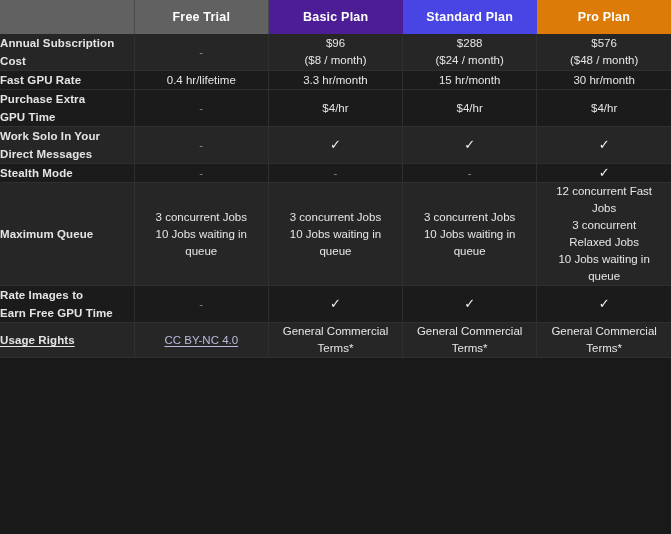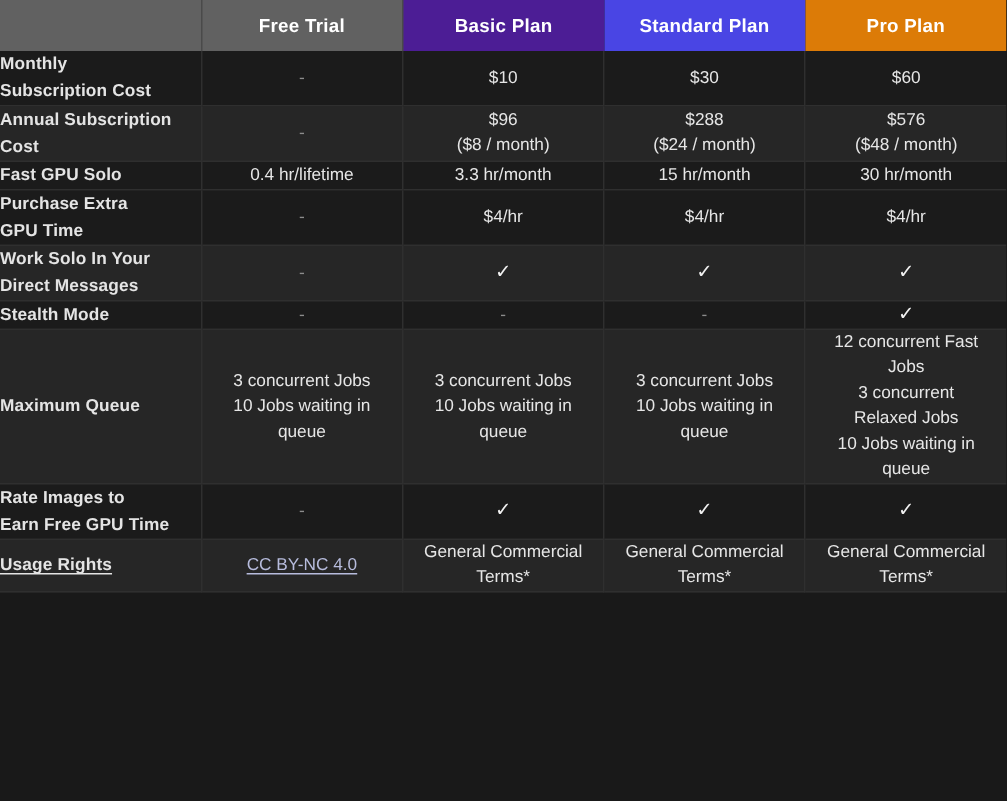--- a/index.html
+++ b/index.html
@@ -102,43 +102,35 @@
     <tr>
       <th class="head-cell blank"></th>
       <th class="head-cell free">Free Trial</th>
       <th class="head-cell basic">Basic Plan</th>
       <th class="head-cell std">Standard Plan</th>
       <th class="head-cell pro">Pro Plan</th>
     </tr>
   </thead>
   <tbody>
 
-    <tr class="row-odd">
-      <td class="label-cell multiline">Monthly
-Subscription Cost</td>
-      <td class="data-cell dash multiline">-</td>
-      <td class="data-cell multiline">$10</td>
-      <td class="data-cell multiline">$30</td>
-      <td class="data-cell multiline">$60</td>
-    </tr>
 
     <tr class="row-even">
       <td class="label-cell multiline">Annual Subscription
 Cost</td>
       <td class="data-cell dash multiline">-</td>
       <td class="data-cell multiline">$96
 ($8 / month)</td>
       <td class="data-cell multiline">$288
 ($24 / month)</td>
       <td class="data-cell multiline">$576
 ($48 / month)</td>
     </tr>
 
     <tr class="row-odd">
-      <td class="label-cell multiline">Fast GPU Solo</td>
+      <td class="label-cell multiline">Fast GPU Rate</td>
       <td class="data-cell multiline">0.4 hr/lifetime</td>
       <td class="data-cell multiline">3.3 hr/month</td>
       <td class="data-cell multiline">15 hr/month</td>
       <td class="data-cell multiline">30 hr/month</td>
     </tr>
 
 
     <tr class="row-odd">
       <td class="label-cell multiline">Purchase Extra
 GPU Time</td>

